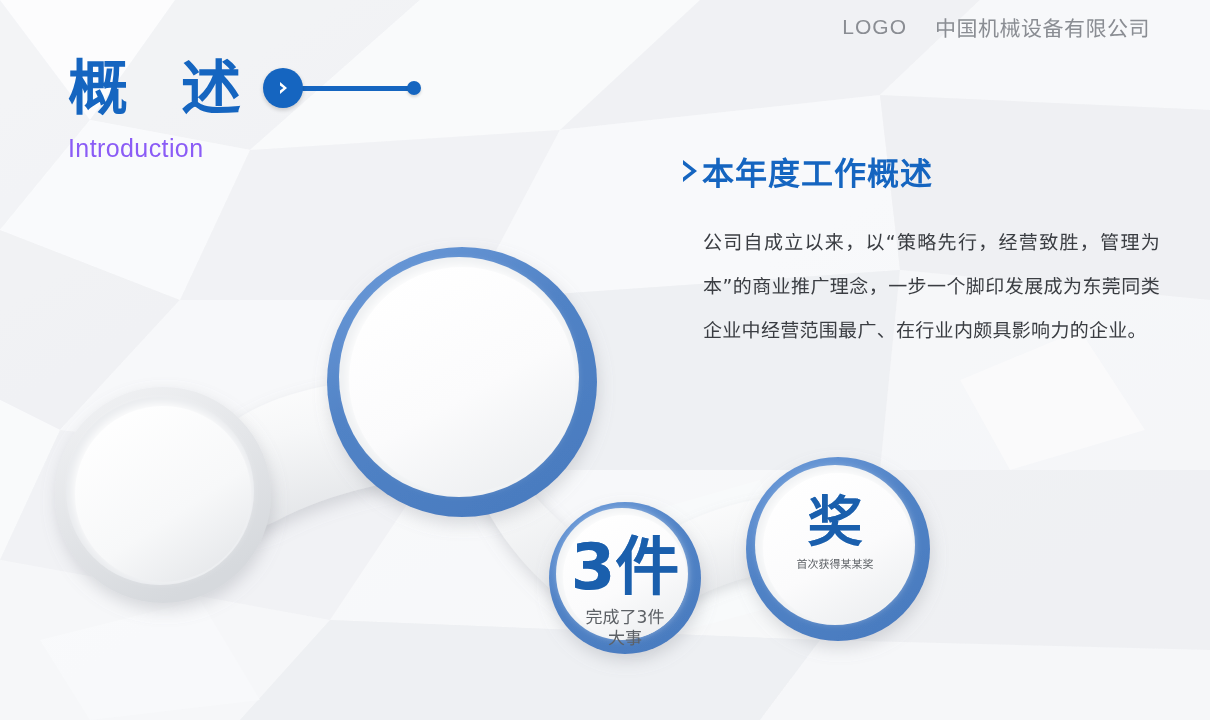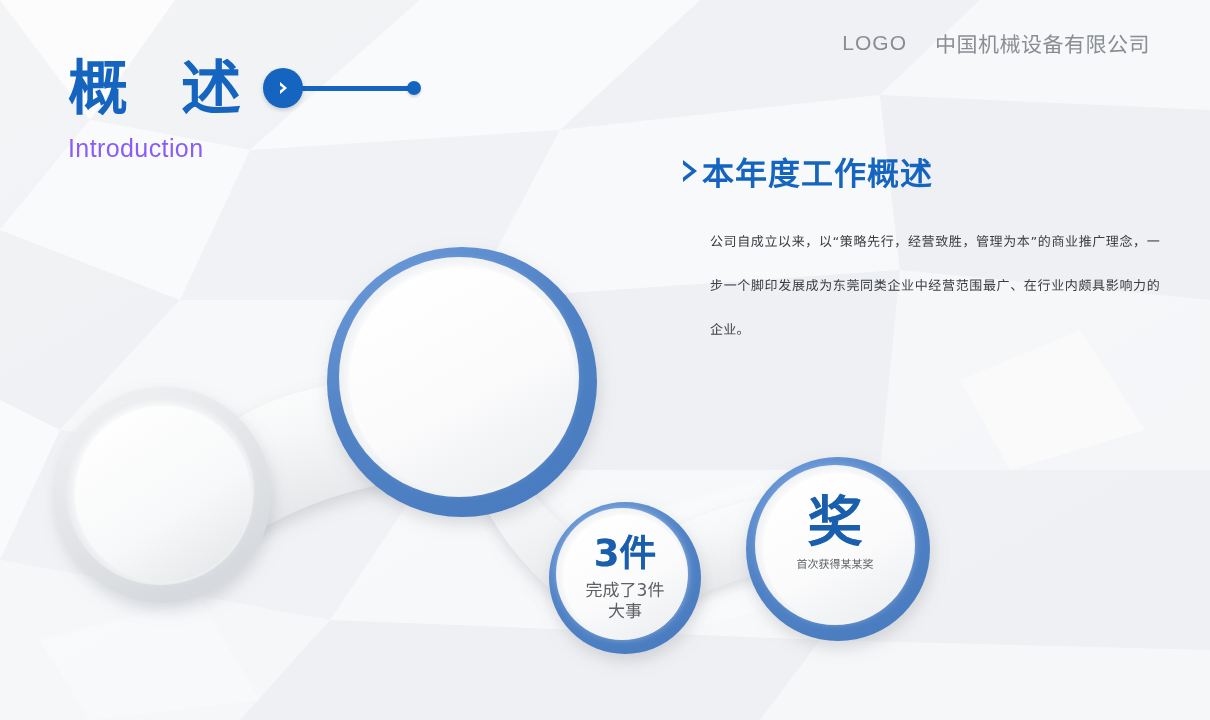--- a/index.html
+++ b/index.html
@@ -11,21 +11,21 @@
   }
   .slide{
     position:relative;width:1210px;height:720px;overflow:hidden;
     background:#f5f6f8;
   }
   
   .bg-poly{position:absolute;inset:0;width:100%;height:100%;display:block;}
 
   
   .header{
-    position:absolute;top:28px;right:60px;
+    position:absolute;top:12px;right:60px;
     display:flex;align-items:center;gap:28px;
     color:#8d9096;font-size:21px;letter-spacing:.5px;
   }
   .header .logo-word{font-size:21px;letter-spacing:1px;color:#8a8d93;}
   .header .company{font-size:21px;color:#8a8d93;}
 
   
   .sec-title{position:absolute;left:68px;top:58px;}
   .sec-title-row{display:flex;align-items:center;}
   .sec-title-cn{
@@ -54,22 +54,22 @@
 
   
   .right-block{position:absolute;left:680px;top:148px;width:480px;}
   .rb-head{display:flex;align-items:center;}
   .rb-chevron{flex:0 0 auto;display:block;}
   .rb-title{
     font-size:32px;font-weight:700;color:#1565c0;letter-spacing:1px;
     font-family:"DejaVu Sans","Liberation Sans",sans-serif;
   }
   .rb-body{
-    margin-top:26px;margin-left:30px;
-    font-size:13px;line-height:44px;color:#3a3d42;
+    margin-top:26px;margin-left:23px;
+    font-size:19px;line-height:44px;color:#3a3d42;
     letter-spacing:.3px;text-align:justify;
     font-family:"DejaVu Sans","Liberation Sans",sans-serif;
   }
 
   
   .info{position:absolute;left:0;top:0;width:1210px;height:720px;}
   .info svg{display:block;}
 
   .node{position:absolute;text-align:center;pointer-events:none;}
   .node .big{
@@ -86,21 +86,21 @@
 
   #node-98  {left:60px; top:440px; width:240px;}
   #node-98 .big{font-size:58px;}
   #node-98 .sub{font-size:18px;}
 
   #node-9m  {left:340px;top:330px; width:240px;}
   #node-9m .big{font-size:56px;}
   #node-9m .sub{font-size:19px;}
 
   #node-3j  {left:545px;top:535px; width:160px;}
-  #node-3j .big{font-size:37px;text-align:center;}
+  #node-3j .big{font-size:64px;text-align:center;}
   #node-3j .sub{font-size:17px;}
 
   #node-award{left:755px;top:495px;width:160px;}
   #node-award .big{font-size:55px;}
   #node-award .sub{font-size:11px;}
 </style>
 </head>
 <body>
 
 <div class="slide">

